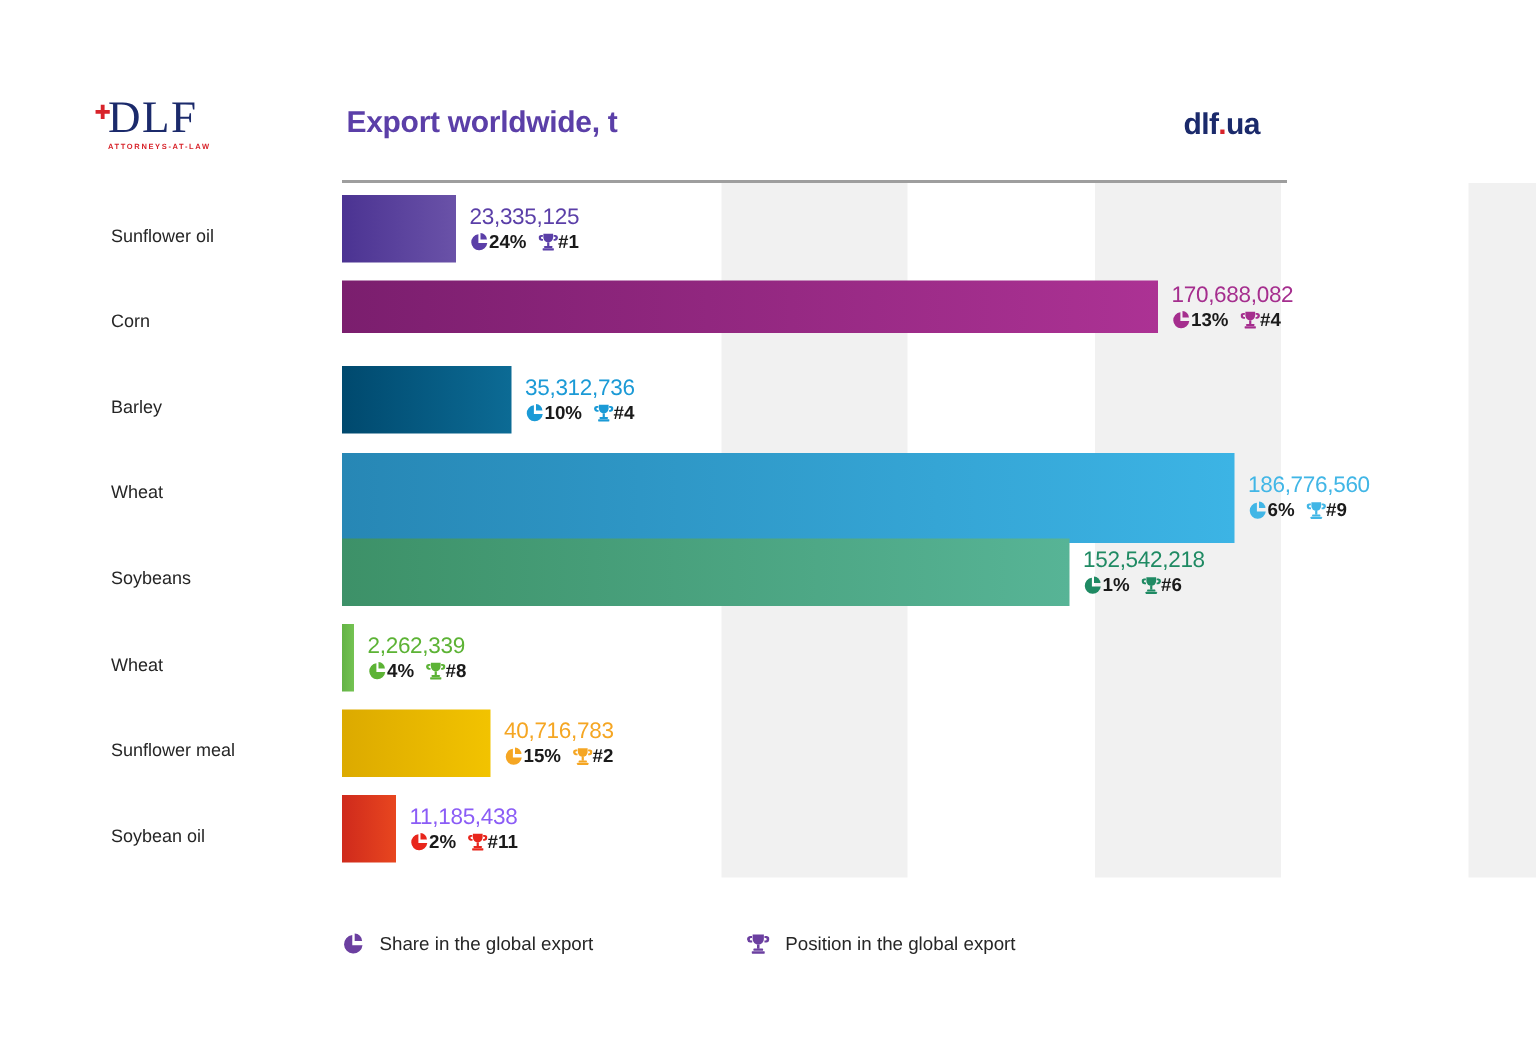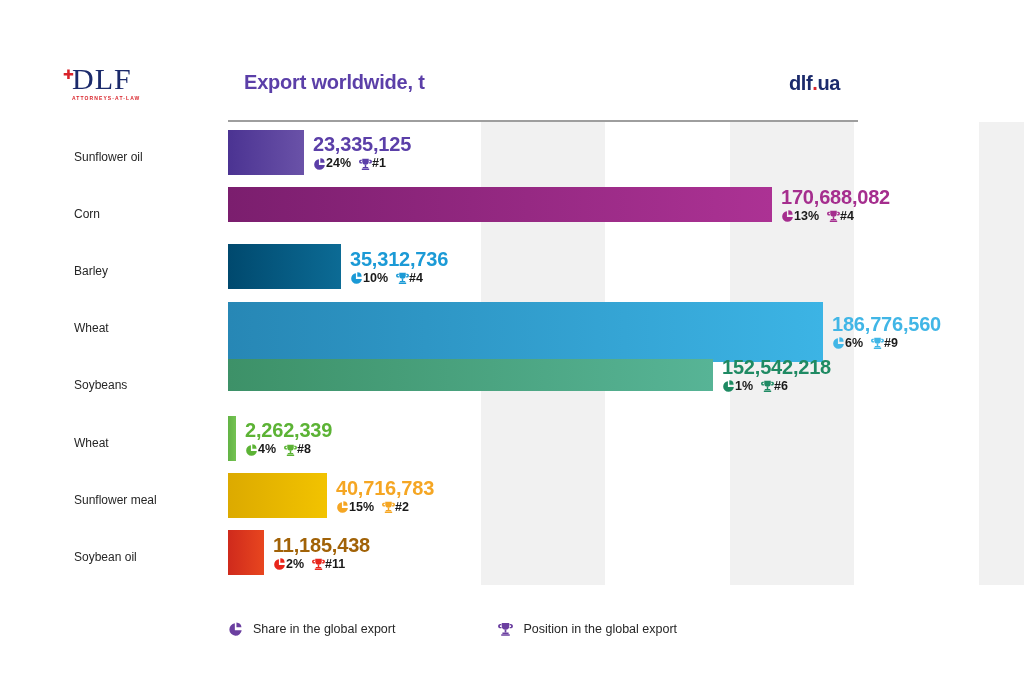--- a/index.html
+++ b/index.html
@@ -48,21 +48,21 @@
     letter-spacing: 1.1px;
     color: #d8232a;
     margin-top: 1px;
     white-space: nowrap;
     font-weight: bold;
   }
 
   
   #chart-title {
     position: absolute;
-    left: 244px;
+    left: 231px;
     top: 71px;
     font-size: 20px;
     font-weight: bold;
     color: #5b3fa8;
     letter-spacing: -0.2px;
   }
 
   
   #site-tag {
     position: absolute;
@@ -131,22 +131,22 @@
     height: 100%;
     flex: 0 0 auto;
     position: relative;
   }
   .bar-labels {
     margin-left: 9px;
     line-height: 1.05;
     white-space: nowrap;
   }
   .bar-value {
-    font-size: 20px;
-    font-weight: bold;
+    font-size: 15px;
+    font-weight: normal;
     letter-spacing: -0.2px;
     display: block;
     margin-bottom: 2px;
   }
   .bar-meta {
     font-size: 12.5px;
     color: #1a1a1a;
     font-weight: bold;
     display: flex;
     align-items: center;
@@ -310,21 +310,21 @@
                 <path d="M14 2.1h-1.6v1.4h.7a.9.9 0 0 1 0 1.8h-.7v1.4h.8a2.3 2.3 0 0 0 .8-4.6z" fill="#41b6e6"></path>
                 <rect x="7.1" y="8.1" width="1.8" height="3.1" fill="#41b6e6"></rect>
                 <rect x="4.6" y="11.1" width="6.8" height="1.6" rx="0.4" fill="#41b6e6"></rect>
                 <rect x="3.4" y="13" width="9.2" height="1.7" rx="0.4" fill="#41b6e6"></rect>
               </svg>
             </span>
             <span>#9</span>
           </span>
         </div>
       </div>
-      <div class="bar-row" style="top: 236.8px; height: 32px;">
+      <div class="bar-row" style="top: 236.8px; height: 45px;">
         <div class="bar" style="width: 485px; background: linear-gradient(to right, rgb(61, 145, 104), rgb(87, 180, 150));"></div>
         <div class="bar-labels">
           <span class="bar-value" style="color: rgb(31, 138, 99);">152,542,218</span>
           <span class="bar-meta">
             <span class="icon">
               <svg width="13" height="13" viewBox="0 0 16 16">
                 <path d="M7.3 1.4A6.6 6.6 0 1 0 14.6 8.7H7.3z" fill="#1f8a63"></path>
                 <path d="M9 0.4v5.3h5.3A5.4 5.4 0 0 0 9 0.4z" fill="#1f8a63"></path>
               </svg>
             </span>
@@ -394,21 +394,21 @@
                 <rect x="3.4" y="13" width="9.2" height="1.7" rx="0.4" fill="#f5a623"></rect>
               </svg>
             </span>
             <span>#2</span>
           </span>
         </div>
       </div>
       <div class="bar-row" style="top: 408.4px; height: 45px;">
         <div class="bar" style="width: 36px; background: linear-gradient(to right, rgb(207, 42, 28), rgb(232, 70, 31));"></div>
         <div class="bar-labels">
-          <span class="bar-value" style="color: #a16207;">11,185,438</span>
+          <span class="bar-value" style="color: #8b5cf6;">11,185,438</span>
           <span class="bar-meta">
             <span class="icon">
               <svg width="13" height="13" viewBox="0 0 16 16">
                 <path d="M7.3 1.4A6.6 6.6 0 1 0 14.6 8.7H7.3z" fill="#e8261c"></path>
                 <path d="M9 0.4v5.3h5.3A5.4 5.4 0 0 0 9 0.4z" fill="#e8261c"></path>
               </svg>
             </span>
             <span>2%</span>
             <span class="meta-gap"></span>
             <span class="icon">

